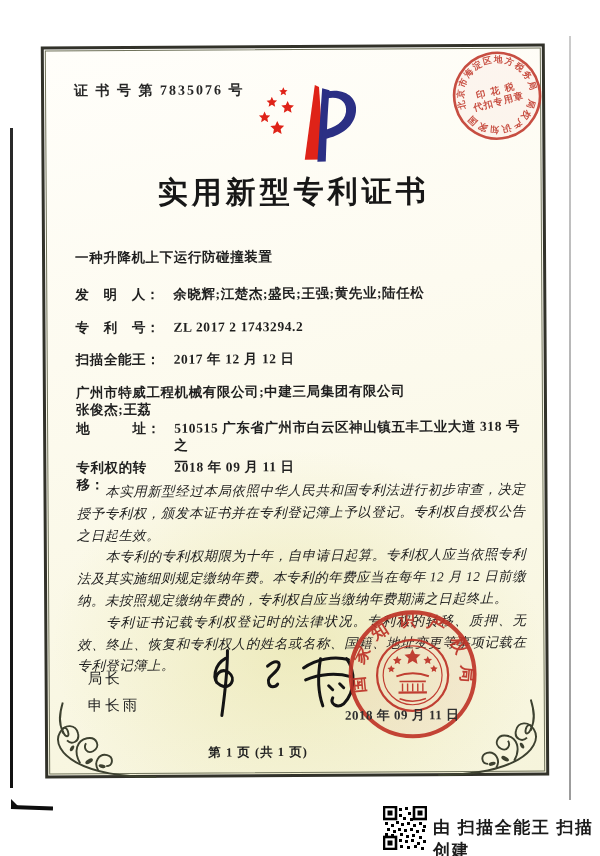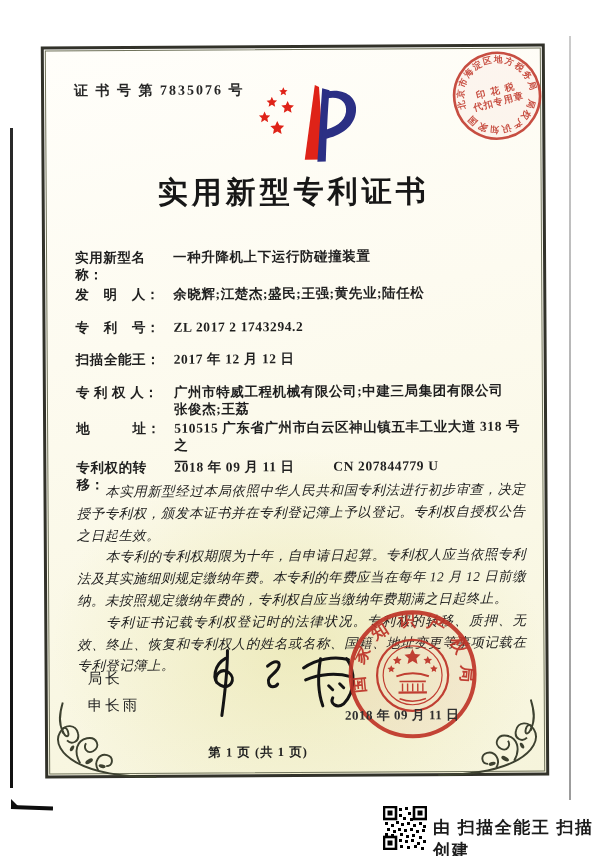--- a/index.html
+++ b/index.html
@@ -87,48 +87,45 @@
     <text x="48" y="46" font-size="9.2" font-weight="700" fill="#c0372a" text-anchor="middle" letter-spacing="1.5">印 花 税</text>
     <text x="48" y="57" font-size="9.2" font-weight="700" fill="#c0372a" text-anchor="middle" letter-spacing="1">代扣专用章</text>
     <text font-size="8.8" font-weight="700" fill="#c0372a" letter-spacing="2">
       <textPath href="#arcB" startOffset="50%" text-anchor="middle">局权产识知家国</textPath>
     </text>
   </svg>
 
   <div class="abs title">实用新型专利证书</div>
 
   <div class="abs row" style="top:200px">
-    <span class="lbl">实用新型名称：</span>
     <span class="val">一种升降机上下运行防碰撞装置</span>
   </div>
   <div class="abs row" style="top:237px">
     <span class="lbl">发　明　人：</span>
     <span class="val">余晓辉;江楚杰;盛民;王强;黄先业;陆任松</span>
   </div>
   <div class="abs row" style="top:270px">
     <span class="lbl">专　利　号：</span>
     <span class="val">ZL 2017 2 1743294.2</span>
   </div>
   <div class="abs row" style="top:302px">
     <span class="lbl">扫描全能王：</span>
     <span class="val">2017 年 12 月 12 日</span>
   </div>
   <div class="abs row" style="top:335px">
-    <span class="lbl">专 利 权 人：</span>
     <span class="val"><span>广州市特威工程机械有限公司;中建三局集团有限公司</span><span class="l2">张俊杰;王荔</span></span>
   </div>
   <div class="abs row" style="top:371px">
     <span class="lbl">地　　　址：</span>
     <span class="val"><span>510515 广东省广州市白云区神山镇五丰工业大道 318 号之</span><span class="l2">一</span></span>
   </div>
   <div class="abs row row-grant" style="top:410px">
     <span class="lbl">专利权的转移：</span>
     <span class="val" style="flex:none">2018 年 09 月 11 日</span>
     <span class="pair2">
-      <span class="val">CN 207844779 U</span>
     </span>
   </div>
 
   <div class="abs bodytext">
     <p>本实用新型经过本局依照中华人民共和国专利法进行初步审查，决定授予专利权，颁发本证书并在专利登记簿上予以登记。专利权自授权公告之日起生效。</p>
     <p>本专利的专利权期限为十年，自申请日起算。专利权人应当依照专利法及其实施细则规定缴纳年费。本专利的年费应当在每年 12 月 12 日前缴纳。未按照规定缴纳年费的，专利权自应当缴纳年费期满之日起终止。</p>
     <p>专利证书记载专利权登记时的法律状况。专利权的转移、质押、无效、终止、恢复和专利权人的姓名或名称、国籍、地址变更等事项记载在专利登记簿上。</p>
   </div>
 
   <div class="abs sig-block">

